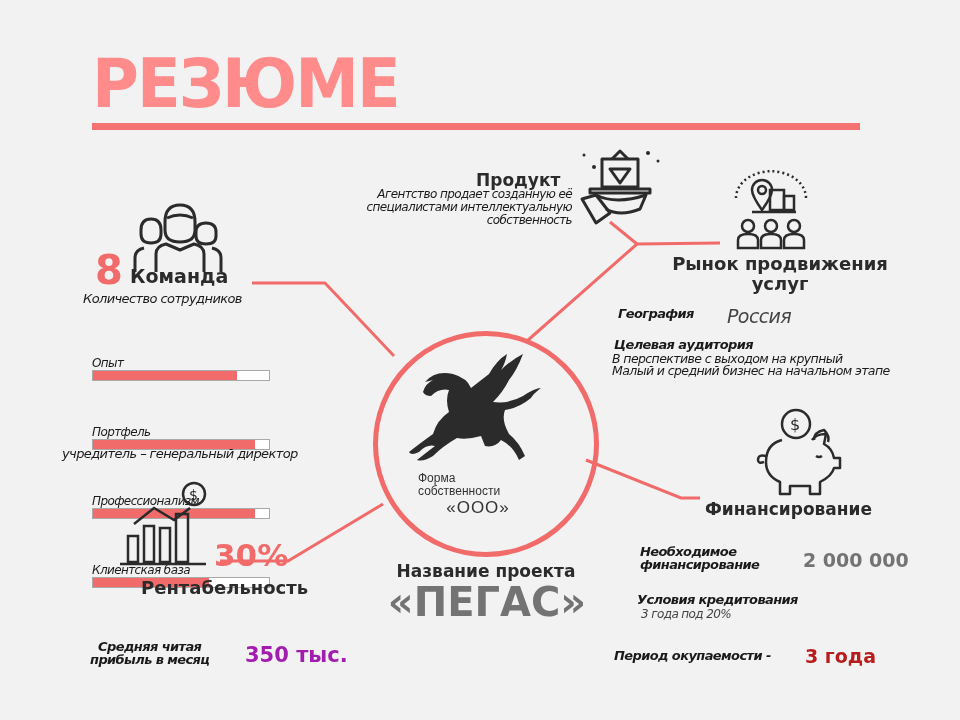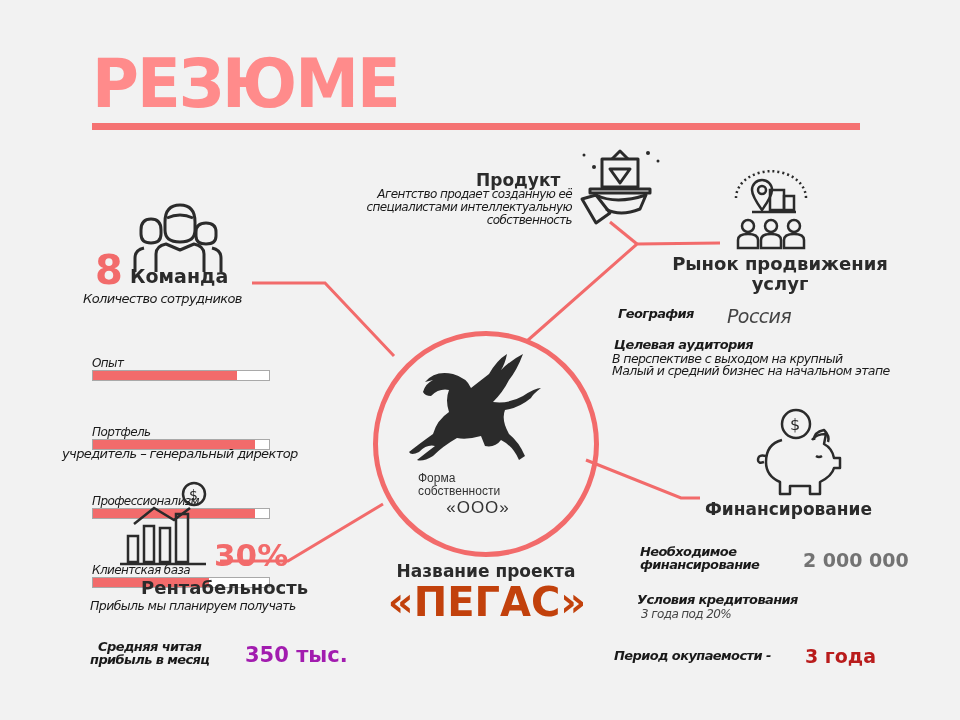--- a/index.html
+++ b/index.html
@@ -31,21 +31,21 @@
   .geo-label { left: 618px; top: 306px; font-size: 13px; font-weight: bold; }
   .geo-value { left: 727px; top: 305px; font-size: 19px; font-weight: normal; color: #444; }
   .aud-label { left: 614px; top: 337px; font-size: 13px; font-weight: bold; }
   .aud-desc { left: 612px; top: 353px; font-size: 12.5px; line-height: 12px; width: 330px; }
 
   
   .center-circle { left: 373px; top: 331px; width: 226px; height: 226px; border-radius: 50%; border: 5px solid #f26b6b; }
   .form-text { left: 418px; top: 472px; width: 120px; font-size: 12px; line-height: 13px; color: #333; }
   .form-value { left: 418px; top: 498px; width: 120px; text-align: center; font-size: 17px; color: #333; letter-spacing: 1px; }
   .proj-label { left: 386px; top: 561px; width: 200px; text-align: center; font-size: 17px; }
-  .proj-name { left: 372px; top: 578px; width: 230px; text-align: center; font-family: "DejaVu Sans", sans-serif; font-weight: bold; font-size: 40px; color: #c2410c; line-height: 1.2; }
+  .proj-name { left: 372px; top: 578px; width: 230px; text-align: center; font-family: "DejaVu Sans", sans-serif; font-weight: bold; font-size: 40px; color: #737373; line-height: 1.2; }
 
   
   .fin-title { left: 705px; top: 499px; font-size: 17px; }
   .need-label { left: 640px; top: 545px; font-size: 13px; line-height: 13px; font-weight: bold; }
   .need-value { left: 803px; top: 549px; font-family: "DejaVu Sans", sans-serif; font-weight: bold; font-size: 19px; color: #737373; }
   .credit-label { left: 637px; top: 592px; font-size: 13px; font-weight: bold; }
   .credit-value { left: 641px; top: 607px; font-size: 12px; font-weight: normal; color: #444; }
   .payback-label { left: 614px; top: 648px; font-size: 13px; font-weight: bold; }
   .payback-value { left: 805px; top: 645px; font-family: "DejaVu Sans", sans-serif; font-weight: bold; font-size: 19px; color: #b91c1c; }
 
@@ -185,19 +185,18 @@
     <rect x="10" y="56" width="10" height="26"></rect>
     <rect x="26" y="46" width="10" height="36"></rect>
     <rect x="42" y="48" width="10" height="34"></rect>
     <rect x="58" y="34" width="12" height="48"></rect>
     <path d="M2 84 h86"></path>
   </g>
 </svg>
 <div class="abs pct">30%</div>
 <div class="abs h-bold rent-title">Рентабельность</div>
 <div class="abs it rent-desc">
-  <div>Прибыль мы планируем получать</div>
 </div>
 <div class="abs it avg-label">
   <div>Средняя читая</div>
   <div>прибыль в месяц</div>
 </div>
 <div class="abs avg-value">350 тыс.</div>
 
 </body></html>

